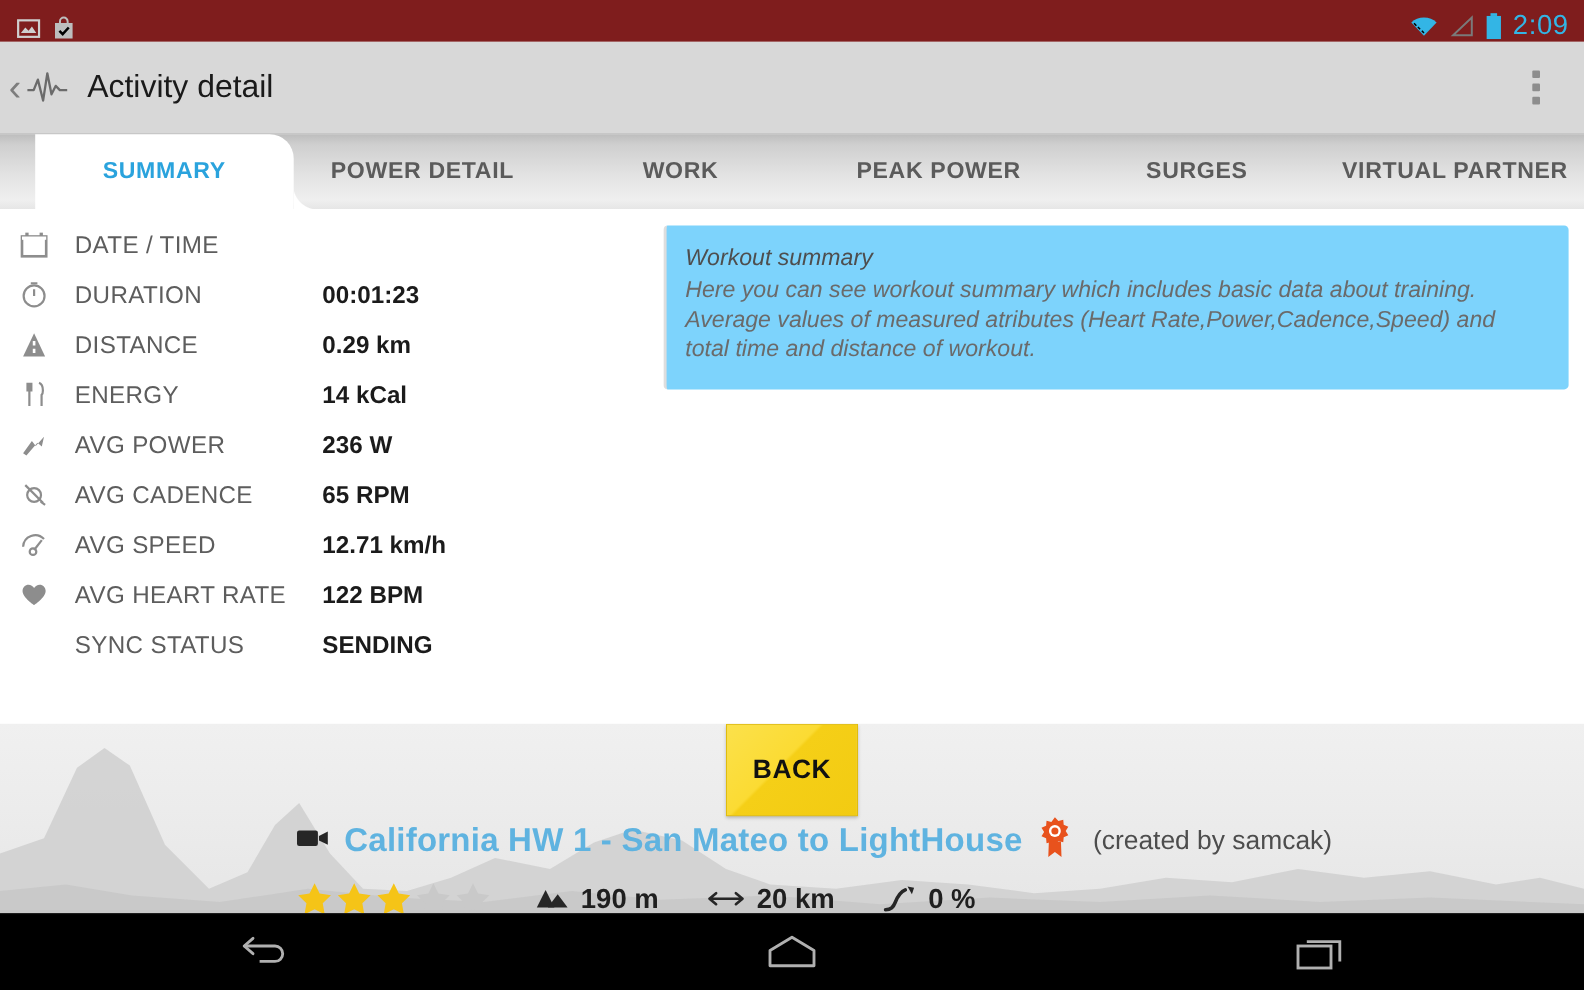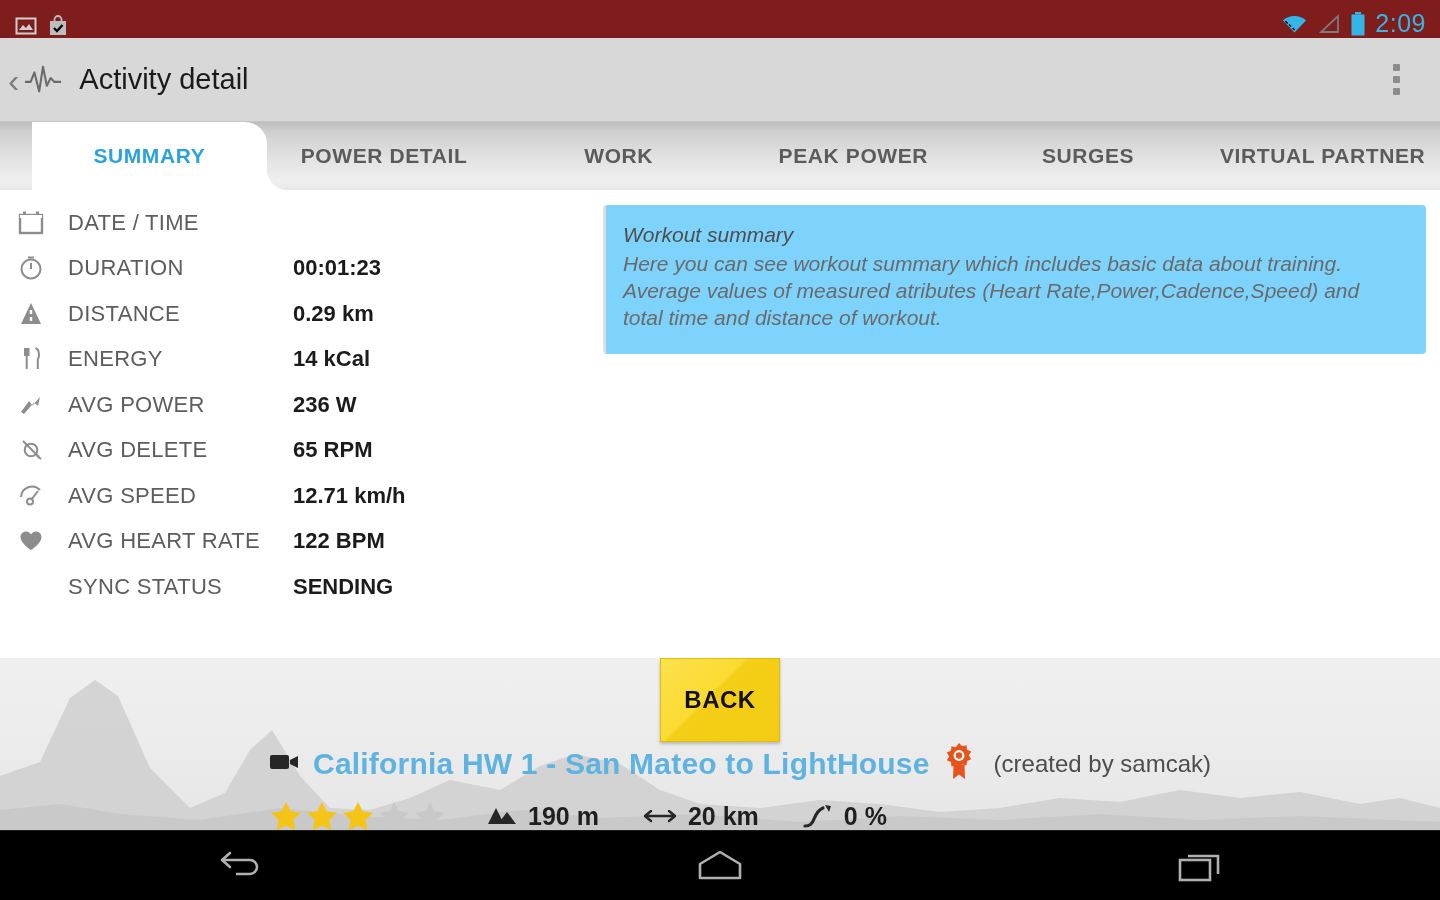--- a/index.html
+++ b/index.html
@@ -234,21 +234,21 @@
       </div>
 
       <div class="row">
         <span class="mi">
           <svg width="26" height="26" viewBox="0 0 26 26">
             <circle cx="13" cy="13" r="6.3" fill="none" stroke="#8d8d8d" stroke-width="2"></circle>
             <path d="M5 4l16 16" stroke="#8d8d8d" stroke-width="2"></path>
             <path d="M19 19l4 3" stroke="#8d8d8d" stroke-width="2"></path>
           </svg>
         </span>
-        <span class="mlabel">AVG DELETE</span>
+        <span class="mlabel">AVG CADENCE</span>
         <span class="mvalue">65 RPM</span>
       </div>
 
       <div class="row">
         <span class="mi">
           <svg width="26" height="26" viewBox="0 0 26 26">
             <path d="M3 14a11 11 0 0119-7" fill="none" stroke="#8d8d8d" stroke-width="2"></path>
             <path d="M20 8l-7 9" stroke="#8d8d8d" stroke-width="2"></path>
             <circle cx="12" cy="18.5" r="3" fill="none" stroke="#8d8d8d" stroke-width="2"></circle>
           </svg>

